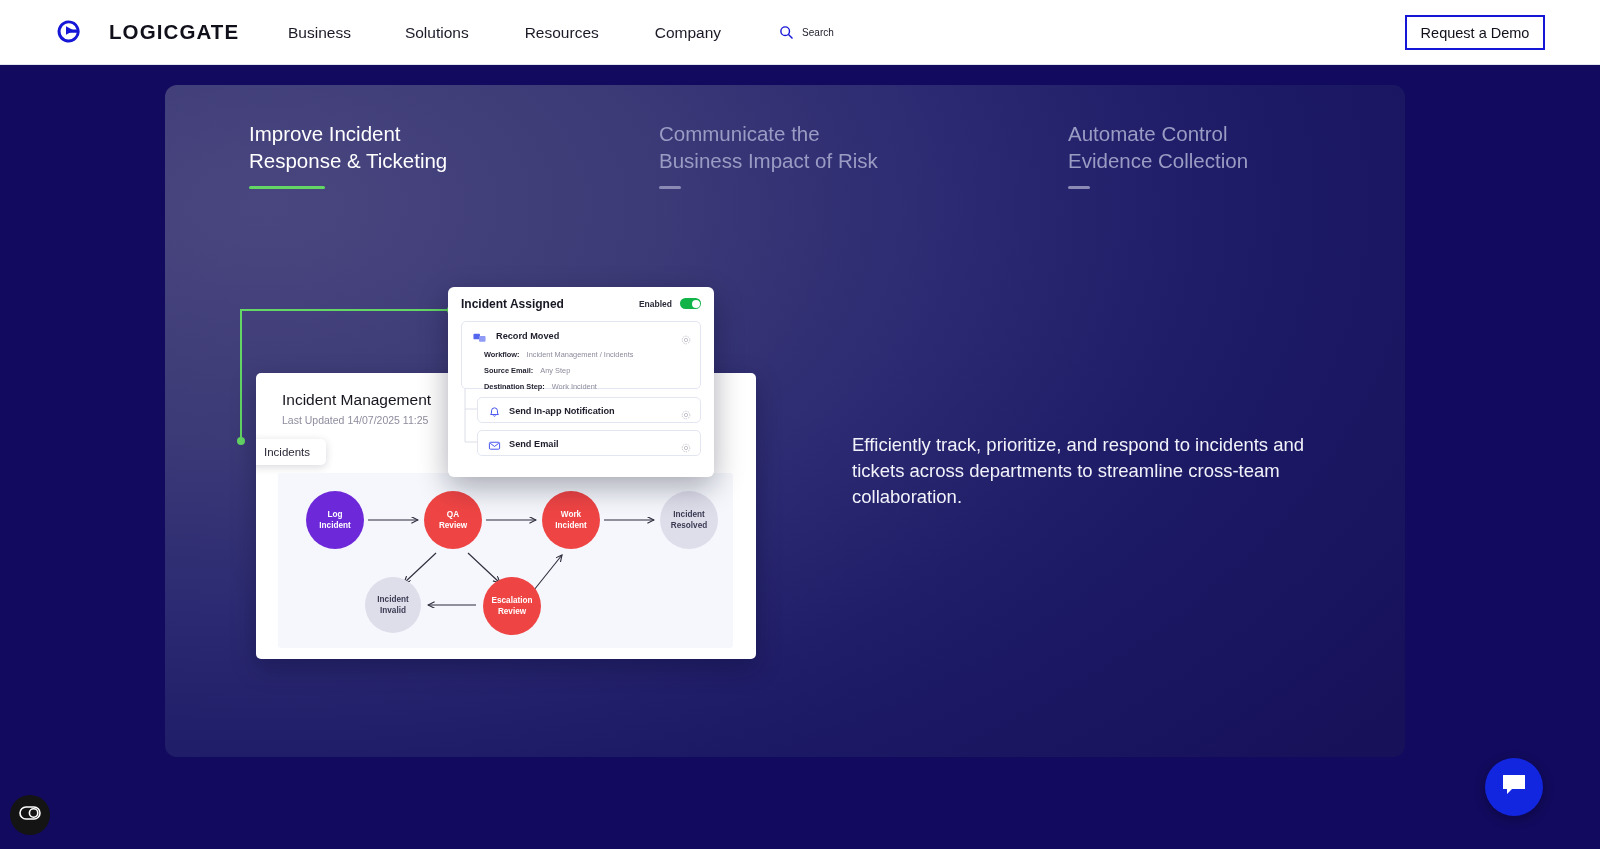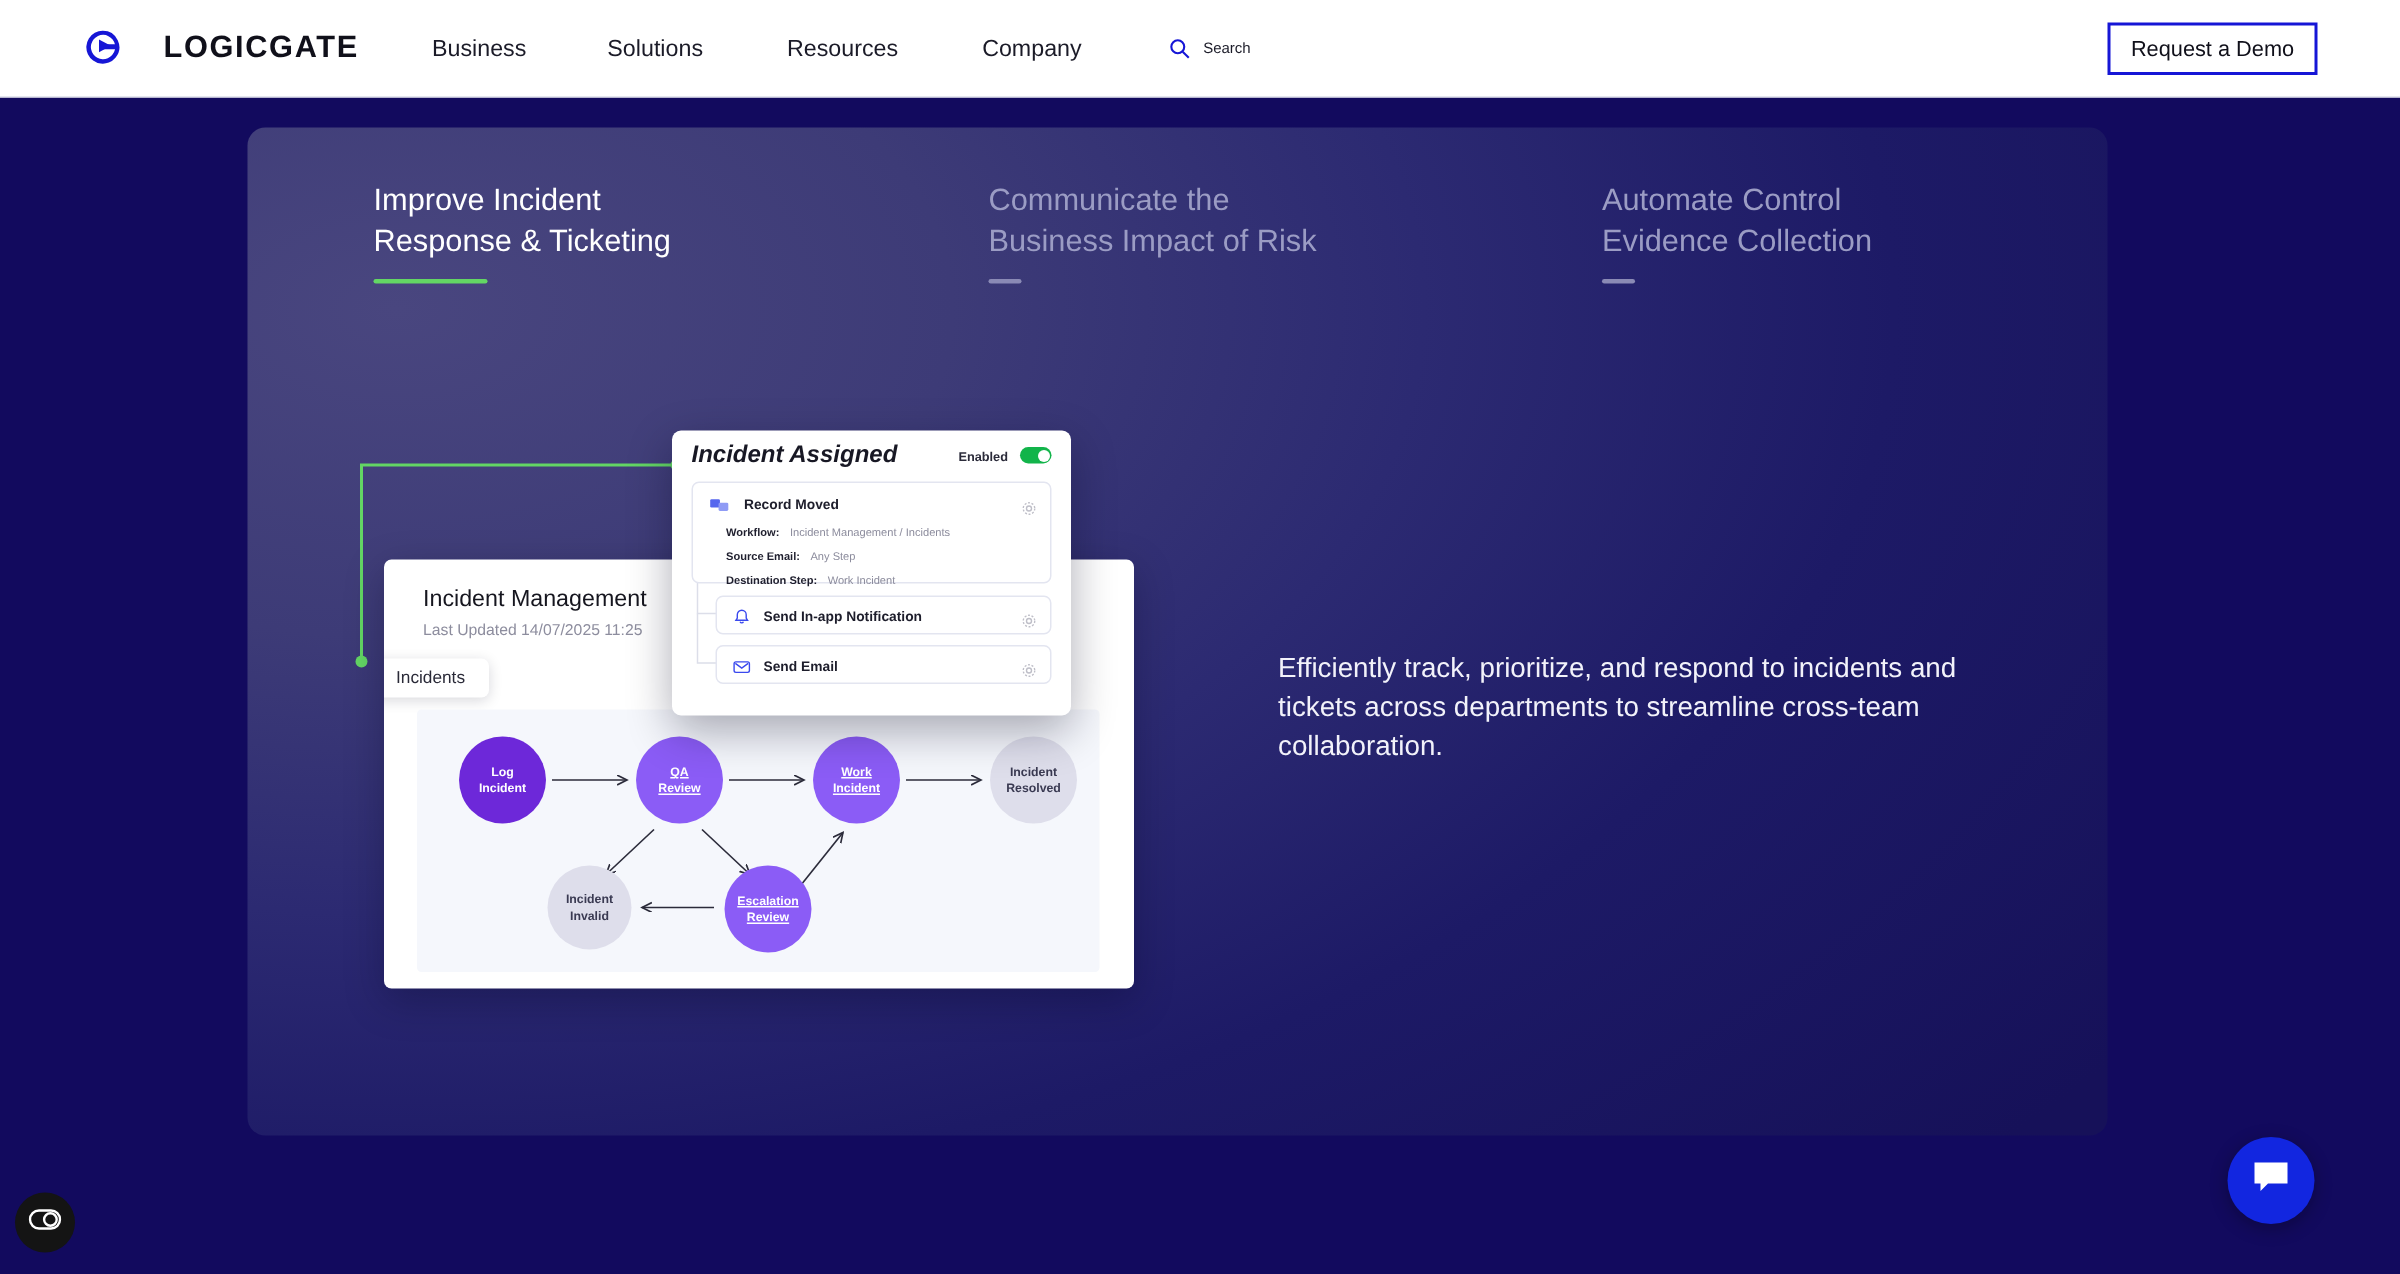--- a/index.html
+++ b/index.html
@@ -119,39 +119,39 @@
     background: #f5f7fc;
     border-radius: 3px;
   }
   .node {
     position: absolute; border-radius: 50%;
     display: flex; align-items: center; justify-content: center;
     text-align: center; line-height: 11px;
     font-size: 8.2px; font-weight: bold;
   }
   .node.green  { background: #6d28d9; color: #ffffff; }
-  .node.blue   { background: #8b5cf6; color: #ffffff; text-decoration: underline; }
+  .node.blue   { background: #ef4444; color: #ffffff; }
   .node.gray   { background: #dedeeb; color: #3a3a52; }
   .wf-arrows { position: absolute; left: 0; top: 0; width: 455px; height: 175px; }
 
   
   .auto-card {
     position: absolute;
     left: 283px; top: 202px;
     width: 266px; height: 190px;
     background: #ffffff;
     border-radius: 6px;
     box-shadow: 0 10px 30px rgba(5,5,30,0.33);
     overflow: hidden;
   }
   .auto-head {
     position: absolute; left: 0; top: 0; width: 266px; height: 33px;
     display: flex; align-items: center; padding: 0 13px;
   }
-  .auto-title { font-size: 16px; font-weight: bold; color: #181824; font-style: italic; }
+  .auto-title { font-size: 12px; font-weight: bold; color: #181824; }
   .auto-enabled {
     margin-left: auto; display: flex; align-items: center; gap: 8px;
   }
   .auto-enabled-label { font-size: 8.5px; font-weight: bold; color: #2b2b3a; }
   .toggle {
     width: 21px; height: 11px; border-radius: 6px; background: #12b44a;
     position: relative; cursor: pointer;
   }
   .toggle::after {
     content: ""; position: absolute; right: 1.5px; top: 1.5px;

